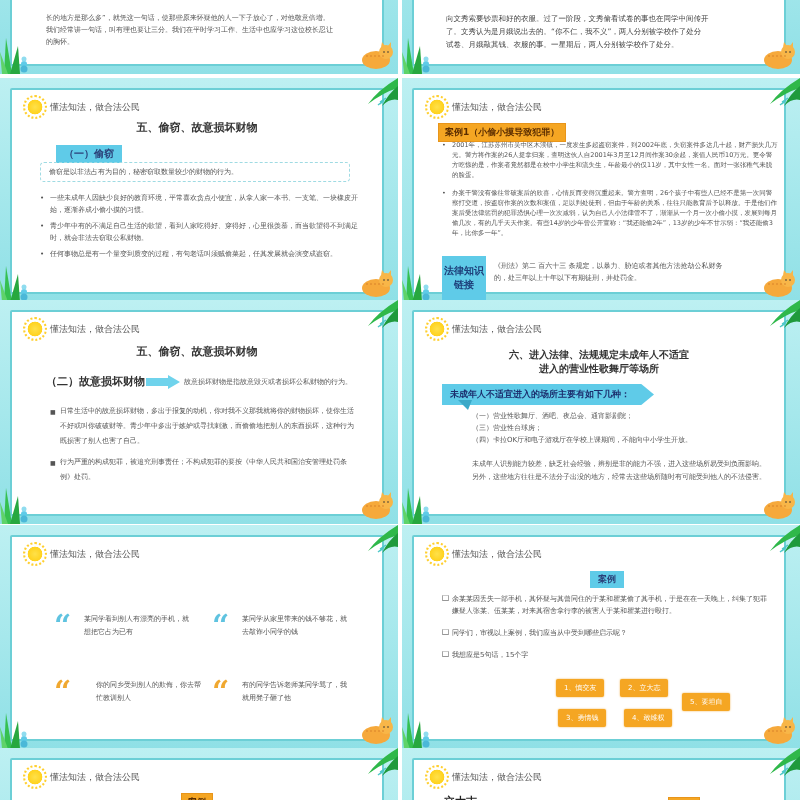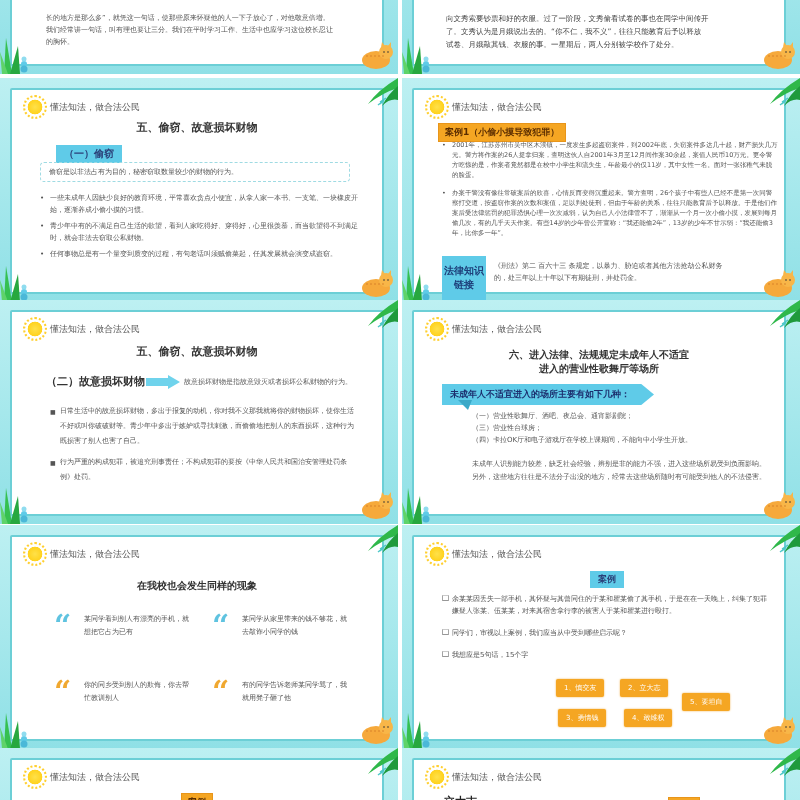--- a/index.html
+++ b/index.html
@@ -83,21 +83,21 @@
       </svg>
     <svg class="cat">
         <use href="#cat"></use>
       </svg>
   </div>
 
   <div class="slide" style="left:402px;top:-150px;">
     <div class="panel">
       <div class="body-text" style="position:absolute;left:32px;top:150px;width:330px;font-size:7.5px;line-height:13px;color:#444;">
         <div>向文秀索要钞票和好的衣服。过了一阶段，文秀偷看试卷的事也在同学中间传开</div>
-        <div>了。文秀认为是月娥说出去的。“你不仁，我不义”，往往只能教育后予以释放</div>
+        <div>了。文秀认为是月娥说出去的。“你不仁，我不义”，两人分别被学校作了处分</div>
         <div>试卷、月娥敲其钱、衣服的事。一星期后，两人分别被学校作了处分。</div>
       </div>
     </div>
     <svg class="plant-bl">
         <use href="#plant"></use>
       </svg>
     <svg class="cat">
         <use href="#cat"></use>
       </svg>
   </div>
@@ -214,27 +214,26 @@
         <use href="#cat"></use>
       </svg>
   </div>
 
   <div class="slide" style="left:0;top:525px;">
     <div class="panel">
       <div class="header">
         <span class="sun"></span>
         <span class="header-text">懂法知法，做合法公民</span>
       </div>
-      <div class="title" style="top:42px;font-size:10px;">在我校也会发生同样的现象</div>
       <div class="quote-mark" style="left:42px;top:74px;color:#5fc3e0;">“</div>
       <div class="quote-text" style="left:72px;top:76px;">某同学看到别人有漂亮的手机，就想把它占为已有</div>
       <div class="quote-mark" style="left:200px;top:74px;color:#5fc3e0;">“</div>
       <div class="quote-text" style="left:230px;top:76px;">某同学从家里带来的钱不够花，就去敲诈小同学的钱</div>
       <div class="quote-mark" style="left:42px;top:140px;color:#f0a830;">“</div>
-      <div class="quote-text" style="left:72px;top:142px;">你的同乡受到别人的欺侮，你去帮忙教训别人</div>
+      <div class="quote-text" style="left:84px;top:142px;">你的同乡受到别人的欺侮，你去帮忙教训别人</div>
       <div class="quote-mark" style="left:200px;top:140px;color:#f0a830;">“</div>
       <div class="quote-text" style="left:230px;top:142px;">有的同学告诉老师某同学骂了，我就用凳子砸了他</div>
     </div>
     <svg class="leaf-tr">
         <use href="#leaf"></use>
       </svg>
     <svg class="plant-bl">
         <use href="#plant"></use>
       </svg>
     <svg class="cat">

